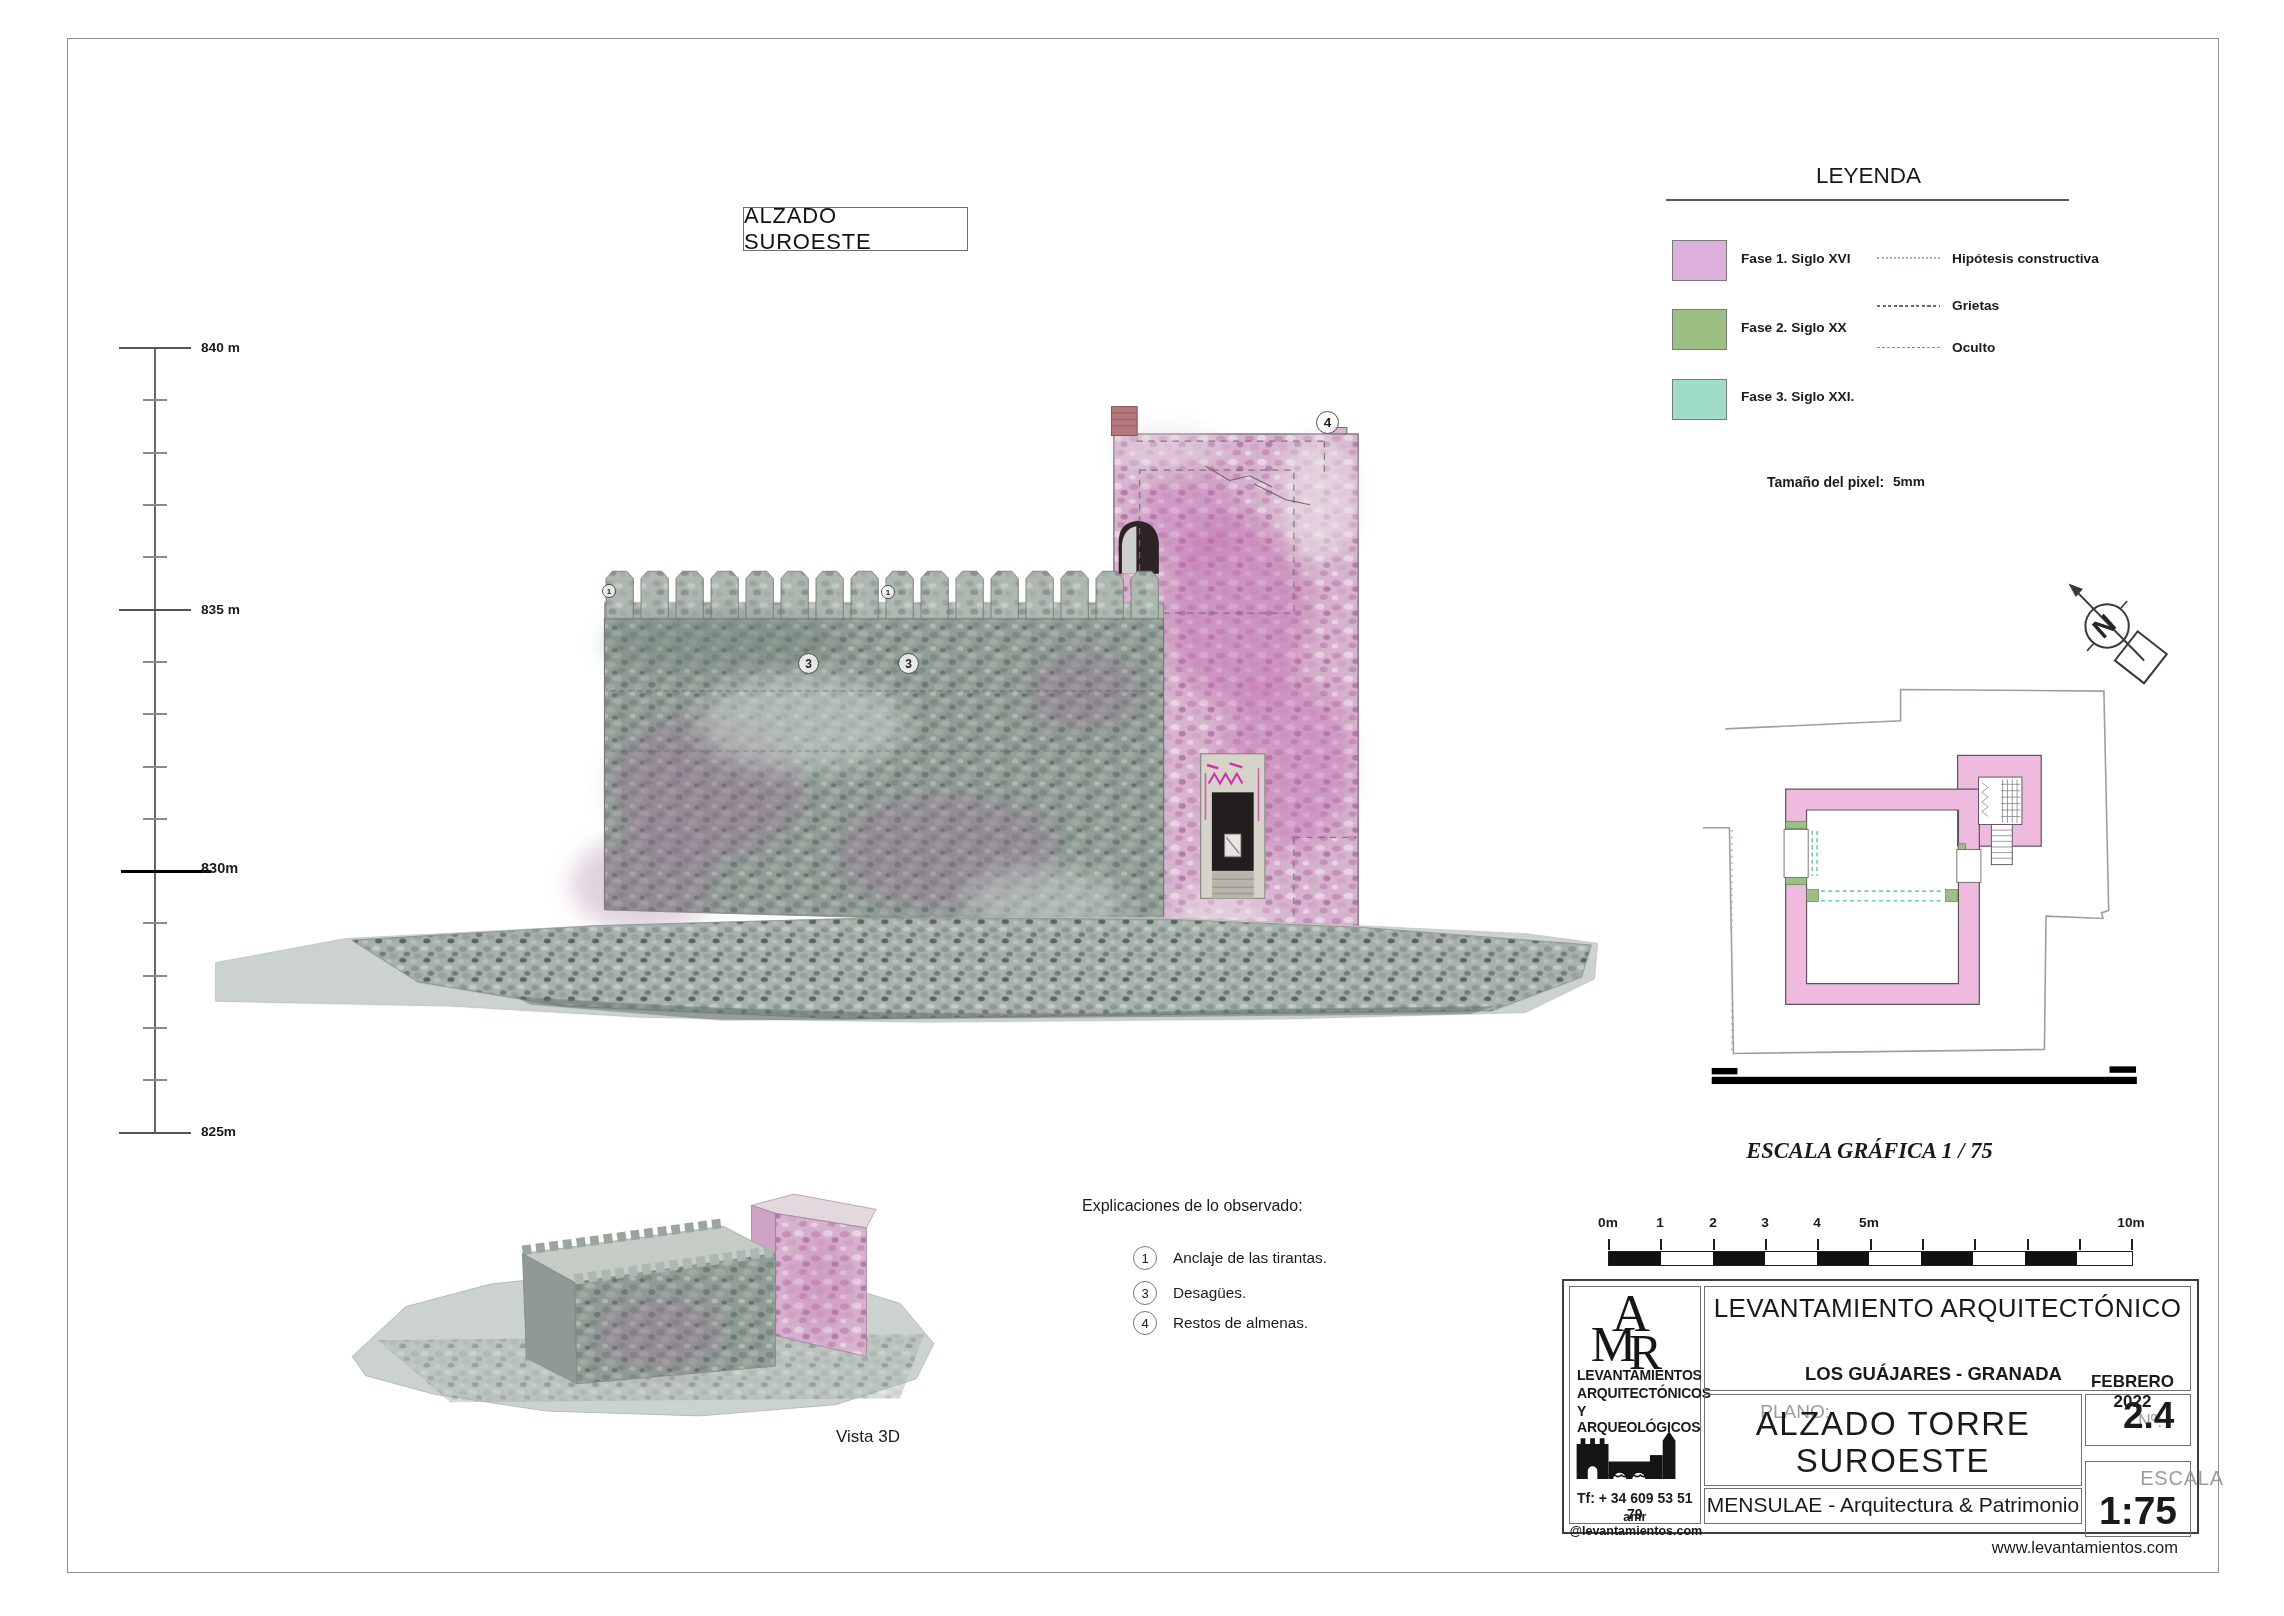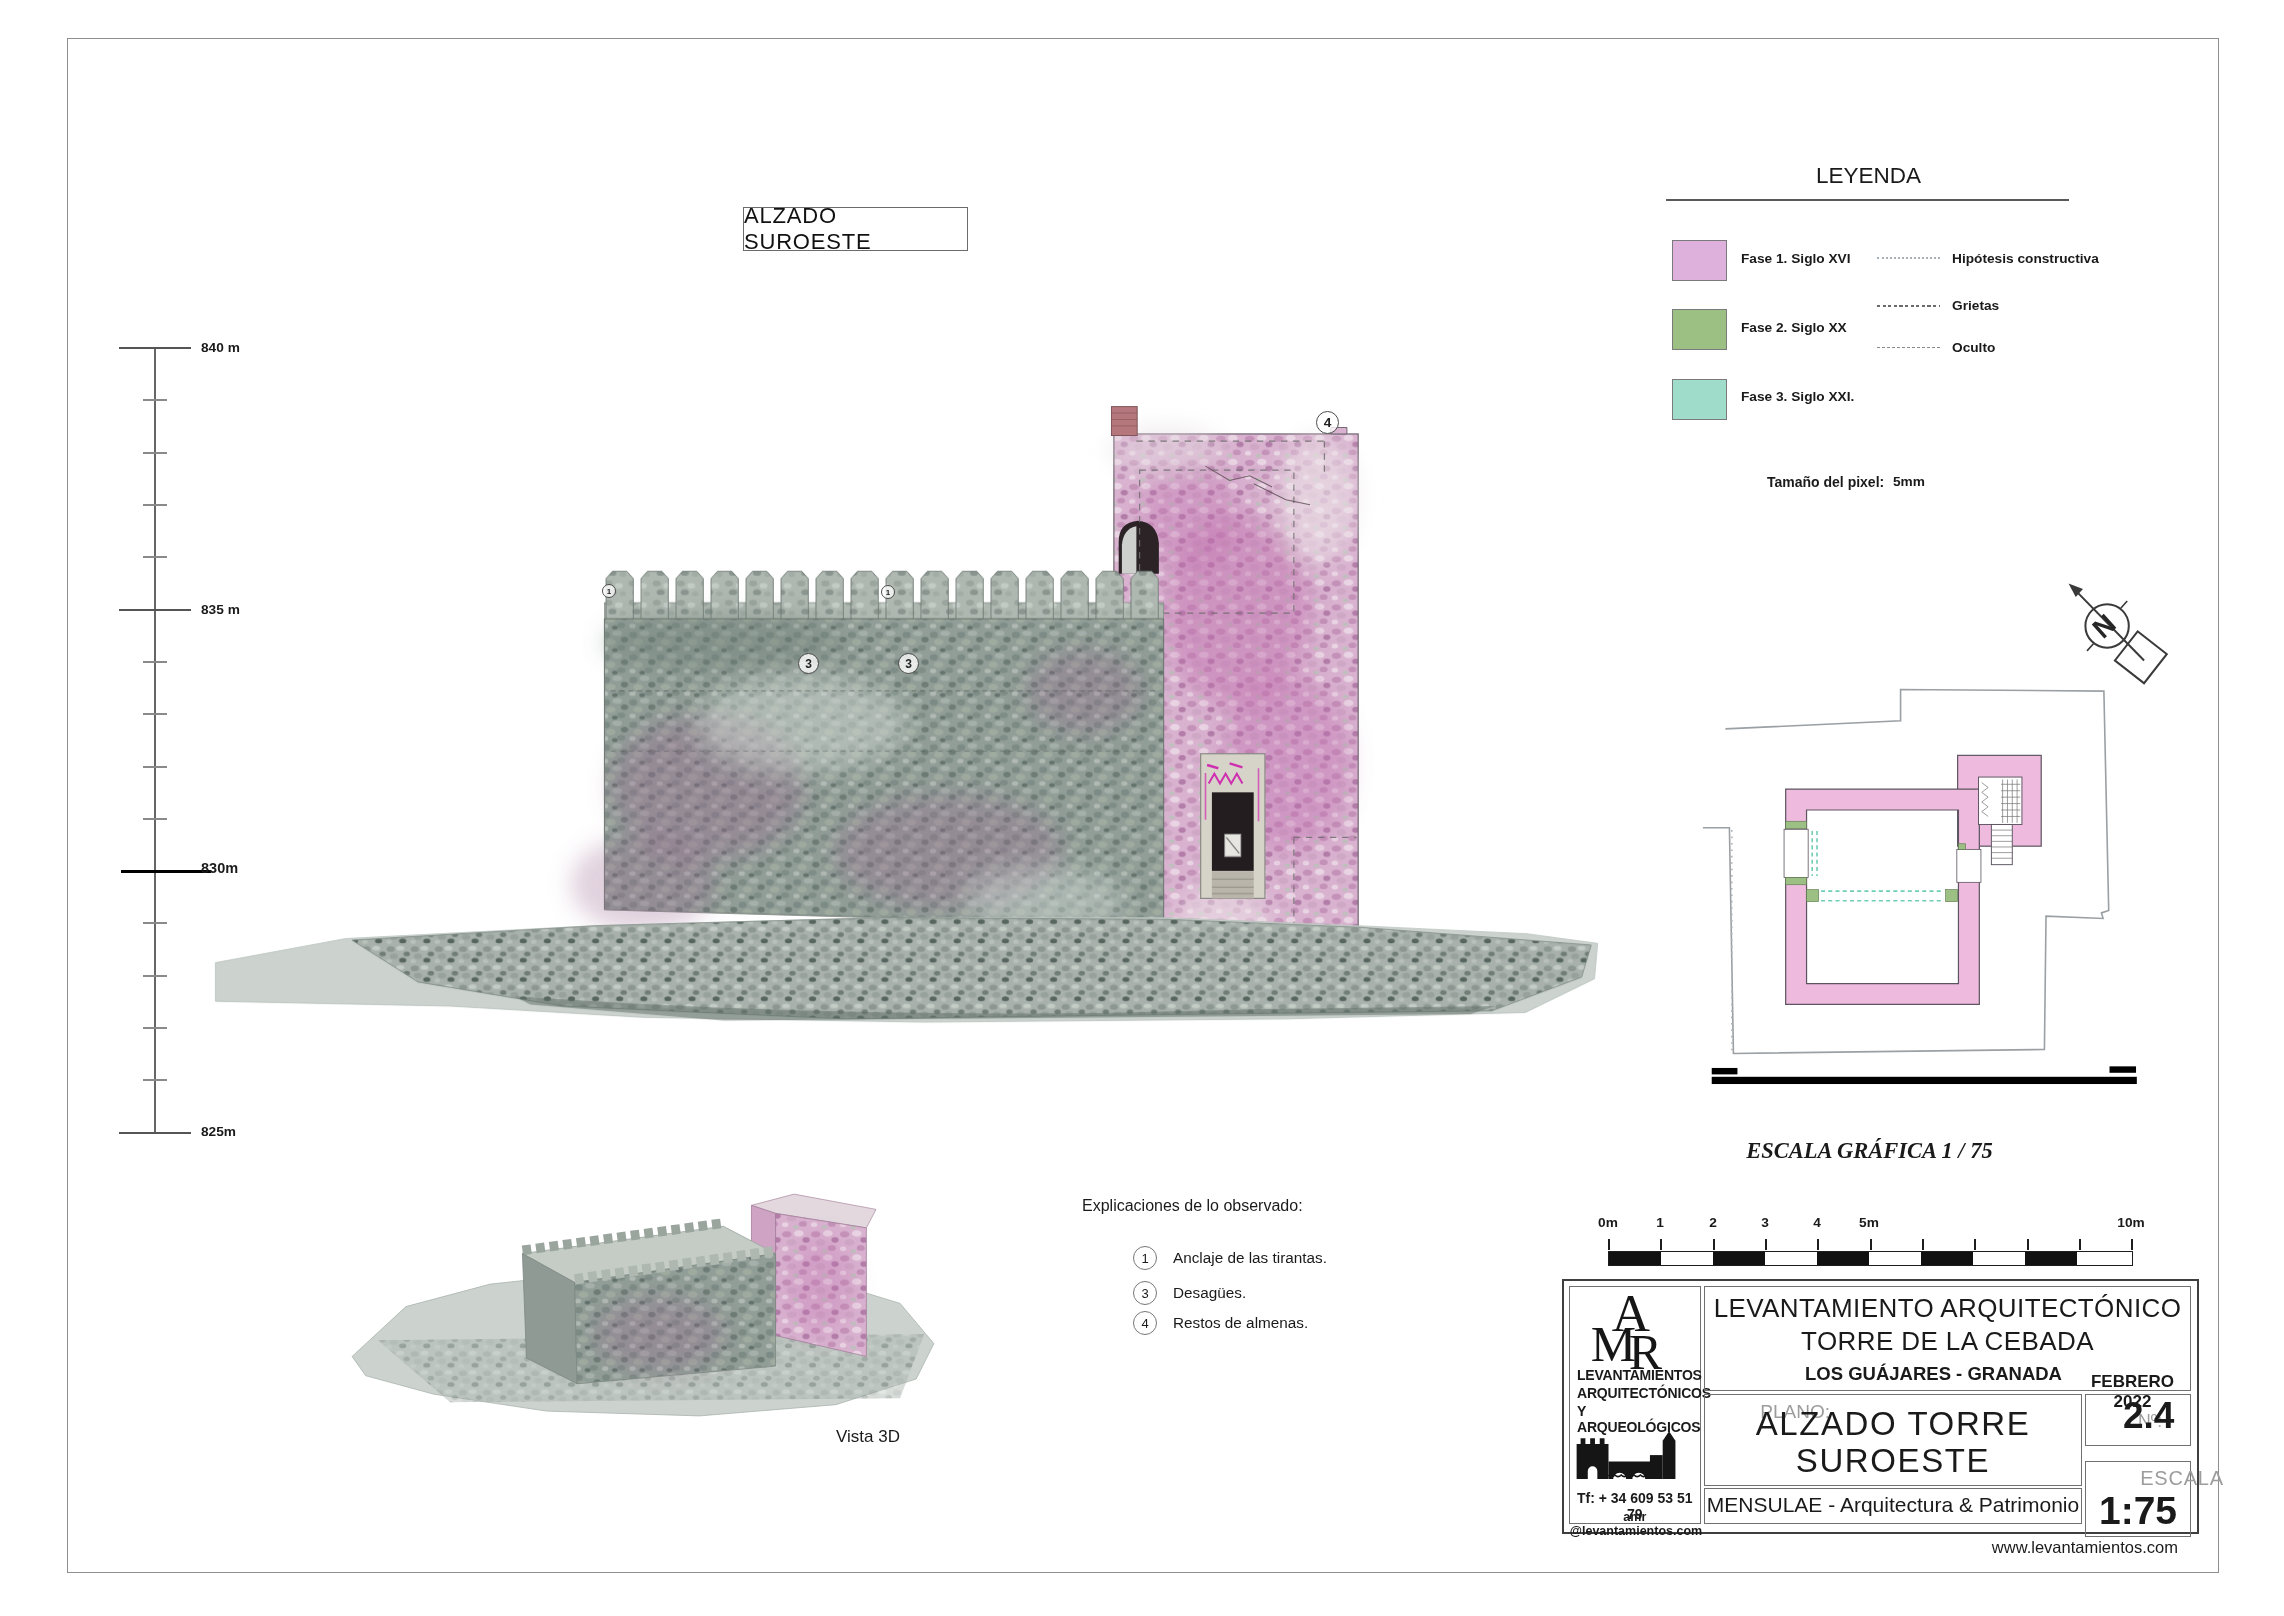--- a/index.html
+++ b/index.html
@@ -398,21 +398,20 @@
         <rect x="96" y="34" width="16" height="30" fill="#151515"></rect>
         <path fill="#151515" d="M112,64 V16 l8,-12 l8,12 V64 Z"></path>
         <path stroke="#151515" fill="none" stroke-width="2" d="M44,59 q4,4 8,0 q4,4 8,0 q4,4 8,0 q4,4 8,0 q4,4 8,0 q4,4 8,0"></path>
       </svg>
       <div id="tb-phone">Tf: + 34  609 53 51 79</div>
       <div id="tb-email">amr @levantamientos.com</div>
     </div>
 
     <div class="tb-box" id="tb-title">
       <div class="tb-title-line" id="tb-line1">LEVANTAMIENTO ARQUITECTÓNICO</div>
-      <div class="tb-title-line" id="tb-line2">TORRE DE LA CEBADA</div>
       <div id="tb-location">LOS GUÁJARES  -  GRANADA</div>
       <div id="tb-date">FEBRERO  2022</div>
     </div>
 
     <div class="tb-box" id="tb-plano">
       <div id="plano-label" class="gray-label">PLANO:</div>
       <div id="plano-l1">ALZADO  TORRE</div>
       <div id="plano-l2">SUROESTE</div>
     </div>
 

